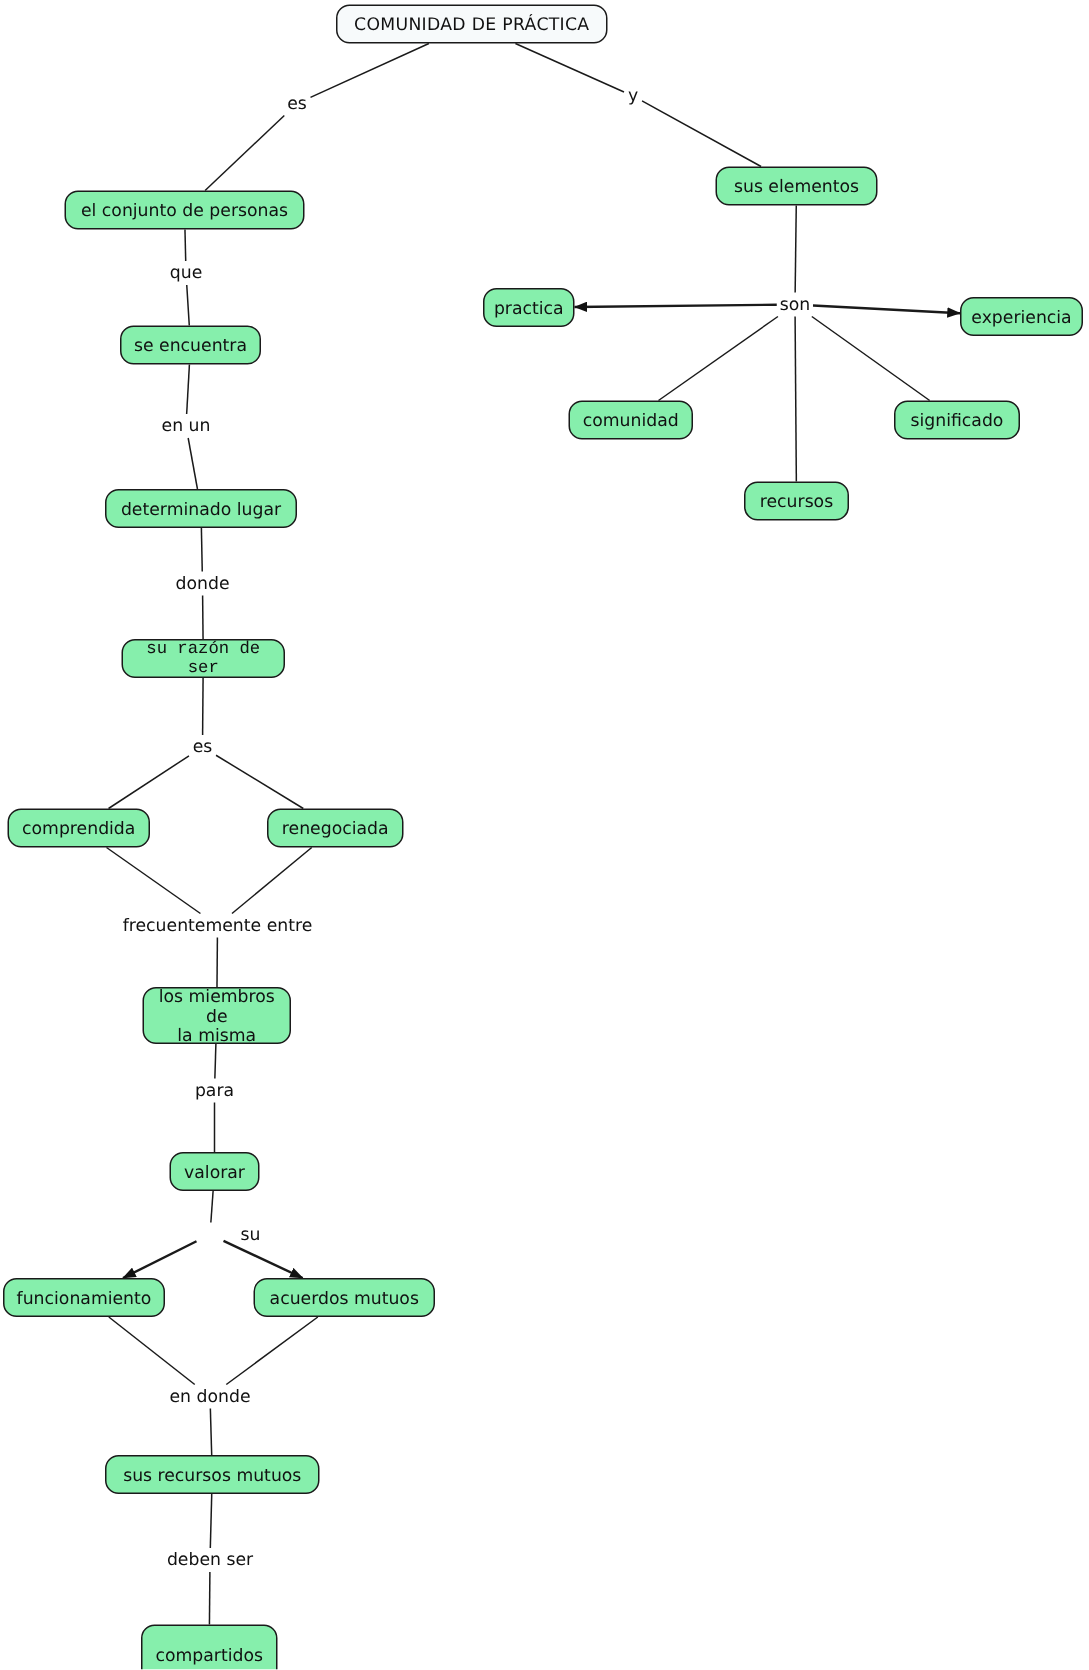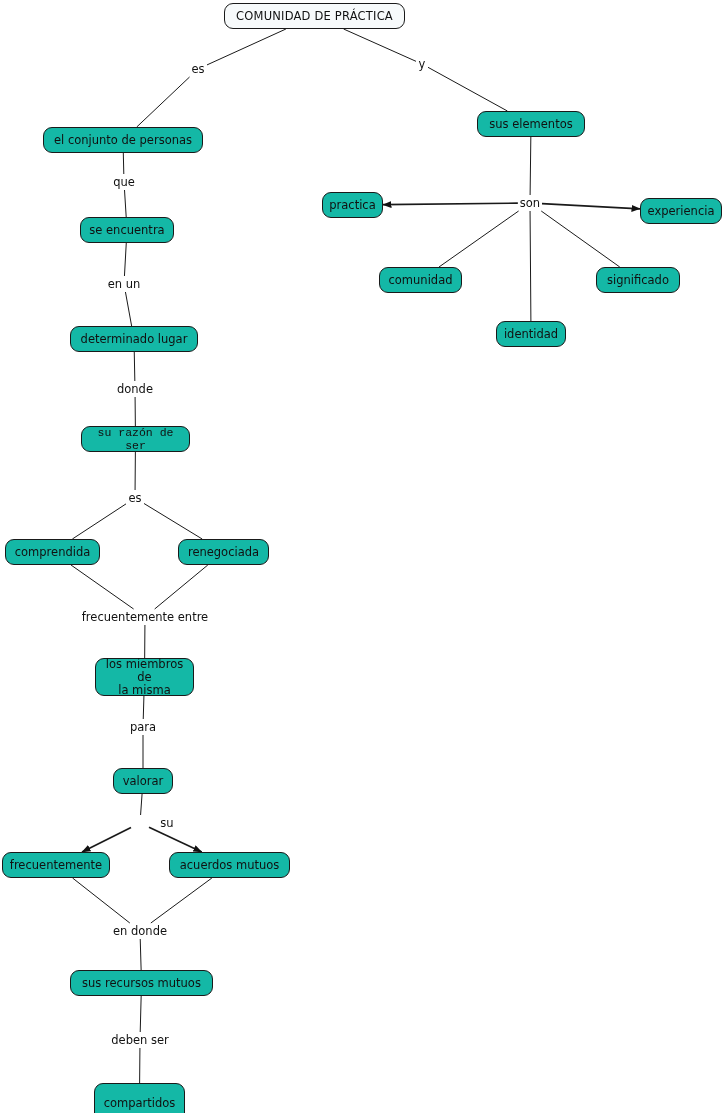--- a/index.html
+++ b/index.html
@@ -22,21 +22,21 @@
     position: absolute;
     left: 0;
     top: 0;
     width: 726px;
     height: 1113px;
     pointer-events: none;
   }
   .node {
     position: absolute;
     box-sizing: border-box;
-    background: #14b8a6;
+    background: #86efac;
     border: 1px solid #1a1a1a;
     border-radius: 9px;
     color: #111111;
     font-size: 11.5px;
     line-height: 13px;
     display: flex;
     align-items: center;
     justify-content: center;
     text-align: center;
     white-space: pre-line;
@@ -109,30 +109,30 @@
       <div class="node root" style="left: 224px; top: 3px; width: 181px; height: 26px;">COMUNIDAD DE PRÁCTICA</div>
       <div class="node" style="left: 43px; top: 127px; width: 160px; height: 26px;">el conjunto de personas</div>
       <div class="node" style="left: 80px; top: 217px; width: 94px; height: 26px;">se encuentra</div>
       <div class="node" style="left: 70px; top: 326px; width: 128px; height: 26px;">determinado lugar</div>
       <div class="node" style="left: 81px; top: 426px; width: 109px; height: 26px; font-family: Liberation Mono, monospace;">su razón de ser</div>
       <div class="node" style="left: 5px; top: 539px; width: 95px; height: 26px;">comprendida</div>
       <div class="node" style="left: 178px; top: 539px; width: 91px; height: 26px;">renegociada</div>
       <div class="node" style="left: 95px; top: 658px; width: 99px; height: 38px;">los miembros de
 la misma</div>
       <div class="node" style="left: 113px; top: 768px; width: 60px; height: 26px;">valorar</div>
-      <div class="node" style="left: 2px; top: 852px; width: 108px; height: 26px;">frecuentemente</div>
+      <div class="node" style="left: 2px; top: 852px; width: 108px; height: 26px;">funcionamiento</div>
       <div class="node" style="left: 169px; top: 852px; width: 121px; height: 26px;">acuerdos mutuos</div>
       <div class="node" style="left: 70px; top: 970px; width: 143px; height: 26px;">sus recursos mutuos</div>
       <div class="node" style="left: 94px; top: 1083px; width: 91px; height: 40px;">compartidos</div>
       <div class="node" style="left: 477px; top: 111px; width: 108px; height: 26px;">sus elementos</div>
       <div class="node" style="left: 322px; top: 192px; width: 61px; height: 26px;">practica</div>
       <div class="node" style="left: 640px; top: 198px; width: 82px; height: 26px;">experiencia</div>
       <div class="node" style="left: 379px; top: 267px; width: 83px; height: 26px;">comunidad</div>
       <div class="node" style="left: 596px; top: 267px; width: 84px; height: 26px;">significado</div>
-      <div class="node" style="left: 496px; top: 321px; width: 70px; height: 26px;">identidad</div>
+      <div class="node" style="left: 496px; top: 321px; width: 70px; height: 26px;">recursos</div>
     </div>
   <div id="label-layer">
       <div class="link-label" style="left: 198px; top: 69px;">es</div>
       <div class="link-label" style="left: 422px; top: 64px;">y</div>
       <div class="link-label" style="left: 124px; top: 182px;">que</div>
       <div class="link-label" style="left: 124px; top: 284px;">en un</div>
       <div class="link-label" style="left: 135px; top: 389px;">donde</div>
       <div class="link-label" style="left: 135px; top: 498px;">es</div>
       <div class="link-label" style="left: 145px; top: 617px;">frecuentemente entre</div>
       <div class="link-label" style="left: 143px; top: 727px;">para</div>

